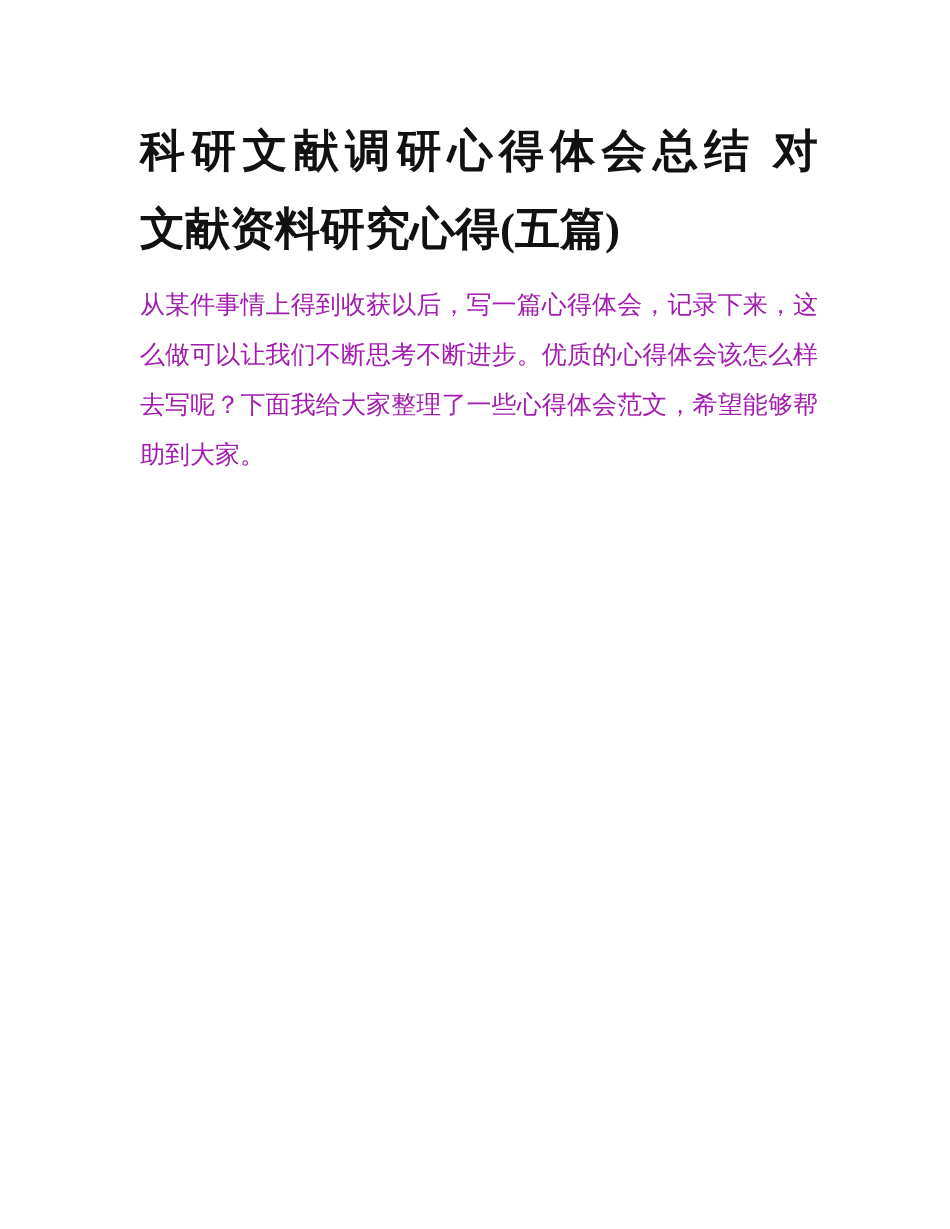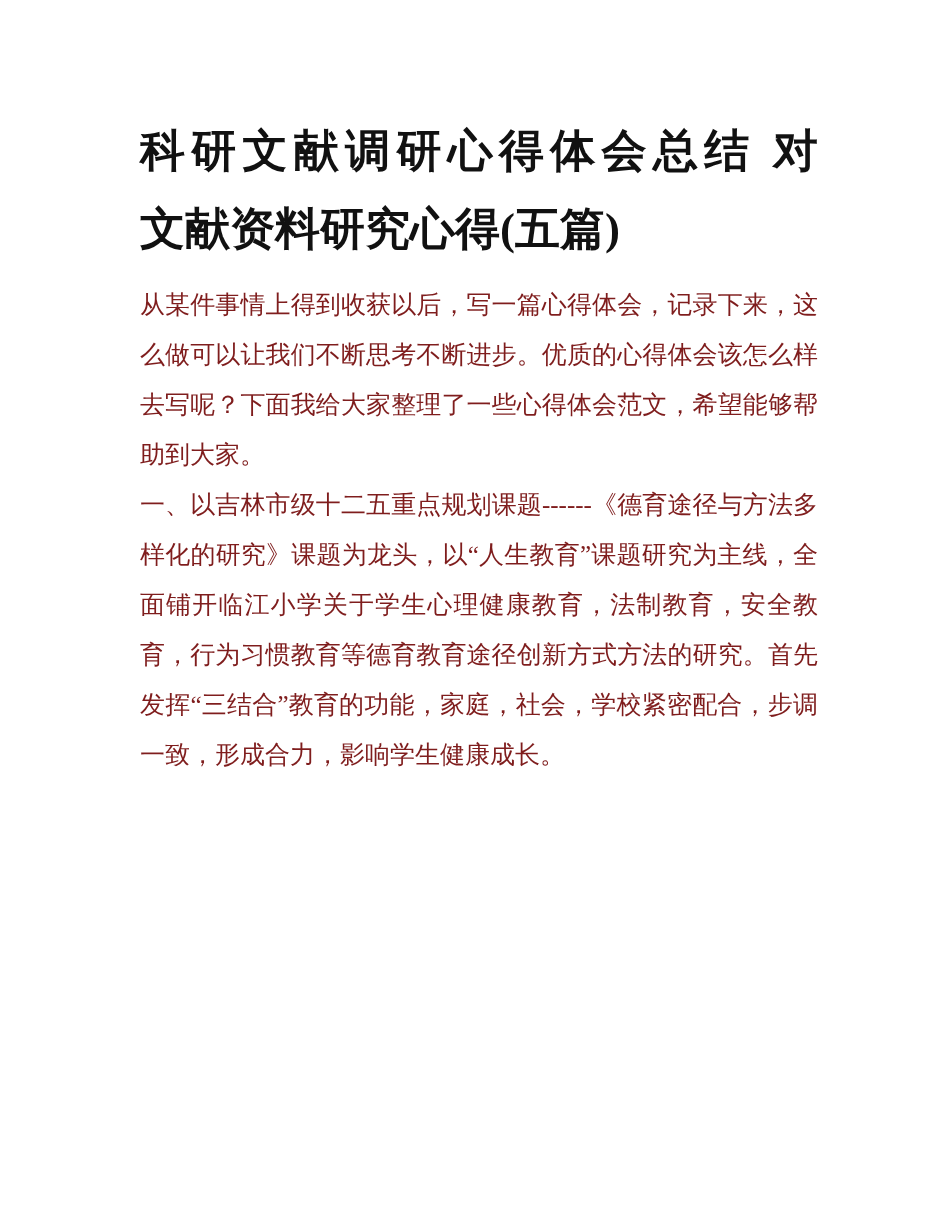--- a/index.html
+++ b/index.html
@@ -37,33 +37,32 @@
   }
   .title-line.last {
     text-align: center;
     text-align-last: left;
   }
   .para {
     margin: 0;
     font-size: 25px;
     line-height: 50px;
     text-align: justify;
-    color: #7f1d1d;
+    color: #a21caf;
   }
 </style>
 </head>
 <body>
 
 <div class="page">
   <div class="content">
 
     <h1 class="title">
       <span class="title-line">科研文献调研心得体会总结 对</span>
       <span class="title-line last">文献资料研究心得(五篇)</span>
     </h1>
 
     <div class="body-text">
       <p class="para">从某件事情上得到收获以后，写一篇心得体会，记录下来，这么做可以让我们不断思考不断进步。优质的心得体会该怎么样去写呢？下面我给大家整理了一些心得体会范文，希望能够帮助到大家。</p>
-      <p class="para">一、以吉林市级十二五重点规划课题------《德育途径与方法多样化的研究》课题为龙头，以“人生教育”课题研究为主线，全面铺开临江小学关于学生心理健康教育，法制教育，安全教育，行为习惯教育等德育教育途径创新方式方法的研究。首先发挥“三结合”教育的功能，家庭，社会，学校紧密配合，步调一致，形成合力，影响学生健康成长。</p>
     </div>
 
   </div>
 </div>
 
 </body></html>

